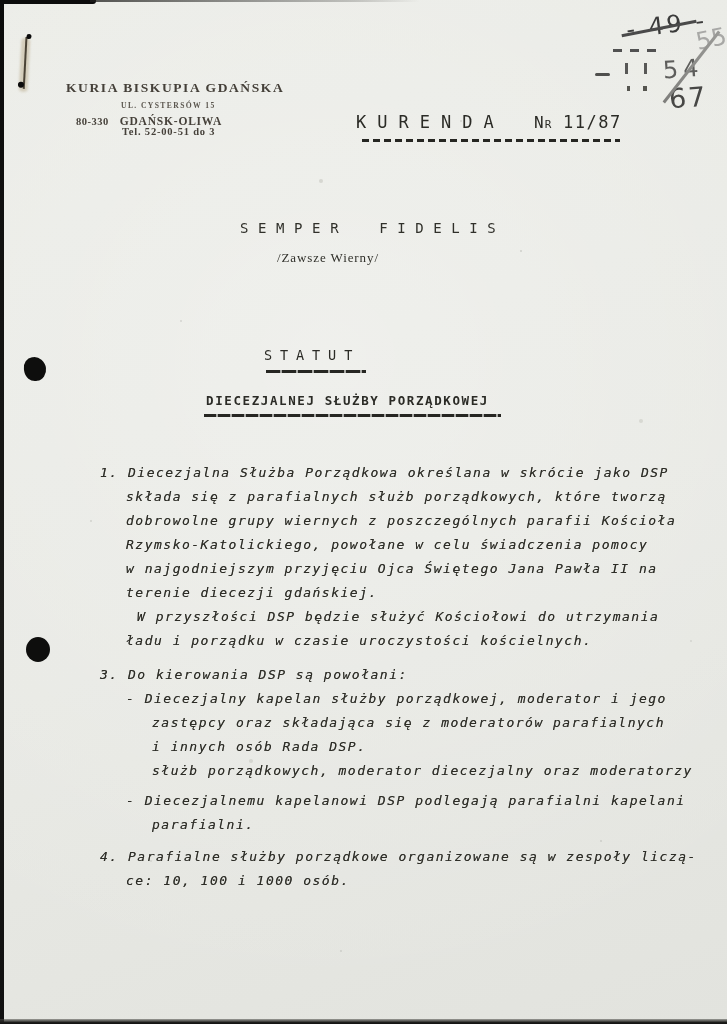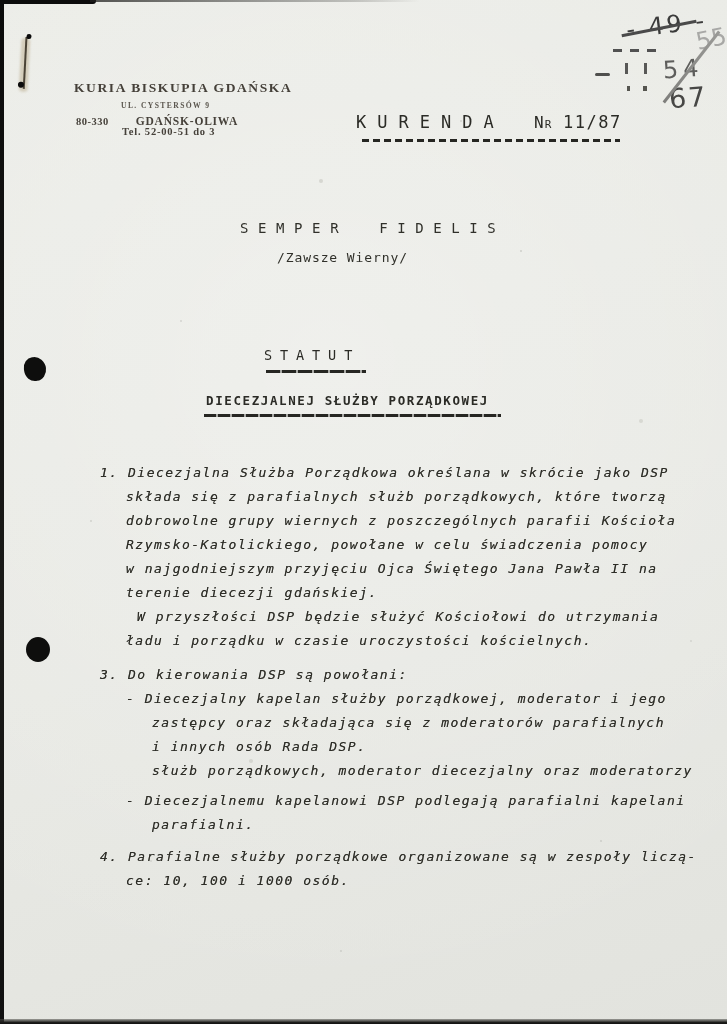--- a/index.html
+++ b/index.html
@@ -37,37 +37,37 @@
 
   .speckles { left: 0; top: 0; width: 2px; height: 2px; border-radius: 50%;
     box-shadow: 320px 180px 0 1px rgba(70,70,60,.14), 520px 250px 0 0 rgba(70,70,60,.18),
       180px 320px 0 0 rgba(70,70,60,.15), 640px 420px 0 1px rgba(70,70,60,.12),
       90px 520px 0 0 rgba(70,70,60,.16), 420px 610px 0 0 rgba(70,70,60,.13),
       250px 760px 0 1px rgba(70,70,60,.12), 600px 840px 0 0 rgba(70,70,60,.15),
       340px 950px 0 0 rgba(70,70,60,.14), 690px 640px 0 0 rgba(70,70,60,.13),
       460px 120px 0 0 rgba(70,70,60,.16), 150px 860px 0 0 rgba(70,70,60,.13); }
 
   
-  .lh-name  { left: 74px;  top: 80px;  font-family: "Liberation Serif", serif; font-weight: bold; font-size: 13.5px; letter-spacing: 1.6px; color: #454039; }
+  .lh-name  { left: 66px;  top: 80px;  font-family: "Liberation Serif", serif; font-weight: bold; font-size: 13.5px; letter-spacing: 1.6px; color: #454039; }
   .lh-street{ left: 121px; top: 101px; font-family: "Liberation Serif", serif; font-weight: bold; font-size: 7.6px; letter-spacing: 1.4px; color: #5a554d; }
   .lh-row3  { left: 76px;  top: 111px; font-family: "Liberation Serif", serif; color: #46413a; }
-  .lh-postal{ font-size: 10.5px; font-weight: bold; letter-spacing: .5px; margin-right: 27px; }
+  .lh-postal{ font-size: 10.5px; font-weight: bold; letter-spacing: .5px; margin-right: 11px; }
   .lh-city  { font-size: 11.5px; font-weight: bold; letter-spacing: .8px; }
   .lh-phone { left: 122px; top: 126px; font-family: "Liberation Serif", serif; font-weight: bold; font-size: 10.5px; letter-spacing: .8px; color: #46413a; }
 
   
   .kur-word { left: 356px; top: 112px; font-size: 17px; letter-spacing: 11px; color: #2b2b26; }
   .kur-nr   { left: 534px; top: 113px; font-size: 16px; font-variant: small-caps; letter-spacing: 1px; color: #2b2b26; }
   .kur-num  { left: 563px; top: 112px; font-size: 17px; letter-spacing: 1.5px; color: #2b2b26; }
   .kur-line { left: 362px; top: 139px; width: 258px; height: 3px;
     background: repeating-linear-gradient(90deg, #262622 0 7px, transparent 7px 11px); }
 
   
   .motto-latin { left: 240px; top: 220px; font-size: 14px; letter-spacing: 9.6px; word-spacing: 13px; color: #30302a; }
-  .motto-trans { left: 277px; top: 250px; font-size: 13px; letter-spacing: .9px; color: #30302a; }
+  .motto-trans { left: 277px; top: 250px; font-size: 13px; letter-spacing: .9px; color: #30302a; font-family: Liberation Serif, serif; }
 
   .statut      { left: 264px; top: 347px; font-size: 13.5px; letter-spacing: 7.9px; color: #2b2b26; text-align: center; }
   .statut-line { left: 266px; top: 370px; width: 100px; height: 3px;
     background: repeating-linear-gradient(90deg, #262622 0 14px, rgba(38,38,34,.35) 14px 16px); }
 
   .subtitle    { left: 206px; top: 393px; font-size: 12.5px; font-weight: bold; letter-spacing: 1.6px; color: #2b2b26; text-align: right; }
   .subtitle-line { left: 204px; top: 414px; width: 297px; height: 3px;
     background: repeating-linear-gradient(90deg, #262622 0 12px, rgba(38,38,34,.35) 12px 14px); }
 
   
@@ -111,21 +111,21 @@
   <div class="abs hole hole-1"></div>
   <div class="abs hole hole-2"></div>
   <div class="abs staple">
     <div class="smudge"></div>
     <div class="wire"></div>
     <div class="dot-a"></div>
     <div class="dot-b"></div>
   </div>
 
   <div class="abs lh-name">KURIA BISKUPIA GDAŃSKA</div>
-  <div class="abs lh-street">UL. CYSTERSÓW 9</div>
+  <div class="abs lh-street">UL. CYSTERSÓW 15</div>
   <div class="abs lh-row3">
     <span class="lh-postal">80-330</span><span class="lh-city">GDAŃSK-OLIWA</span>
   </div>
   <div class="abs lh-phone">Tel. 52-00-51 do 3</div>
 
   <div class="abs kur-word">KURENDA</div>
   <div class="abs kur-nr">Nr</div>
   <div class="abs kur-num">11/87</div>
   <div class="abs kur-line"></div>
 

